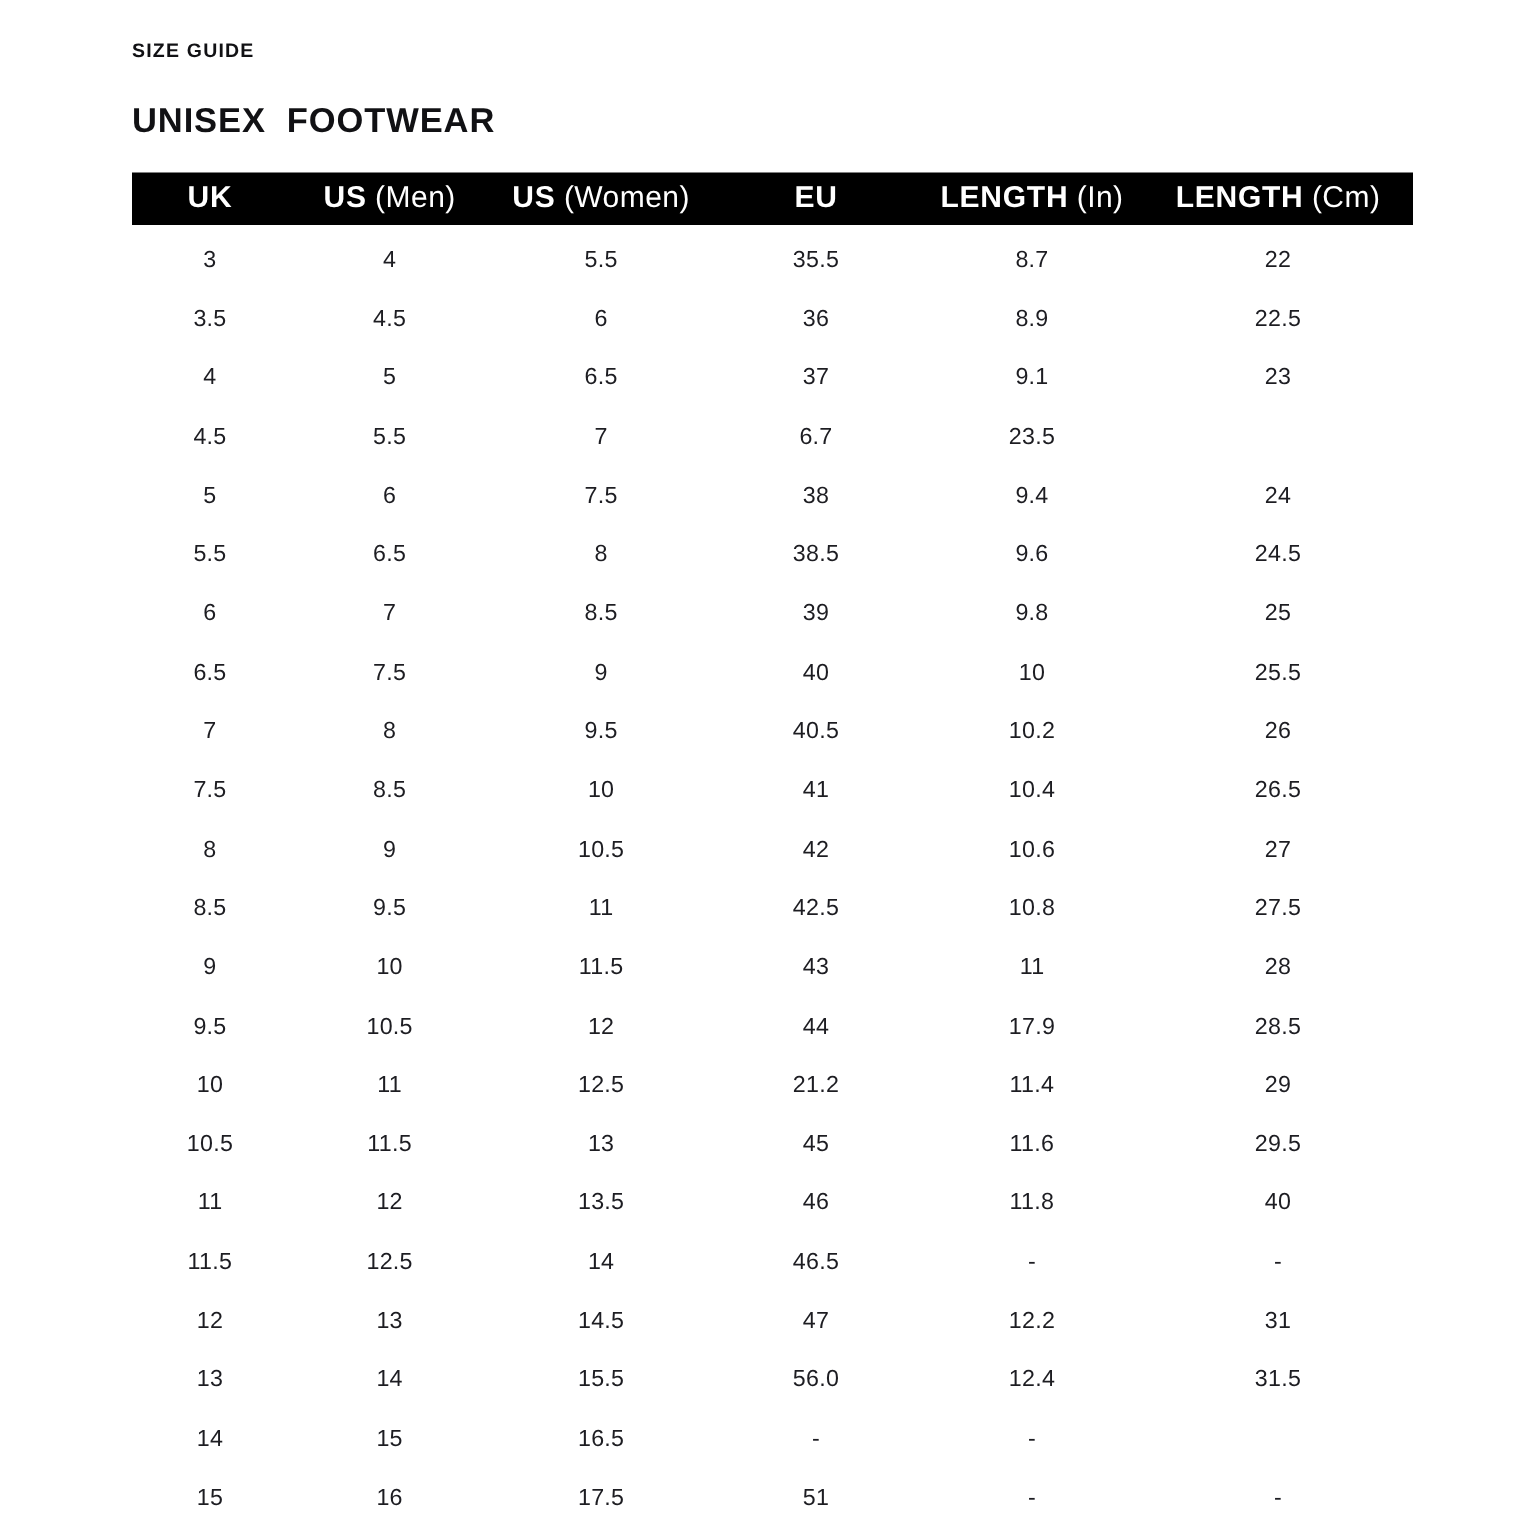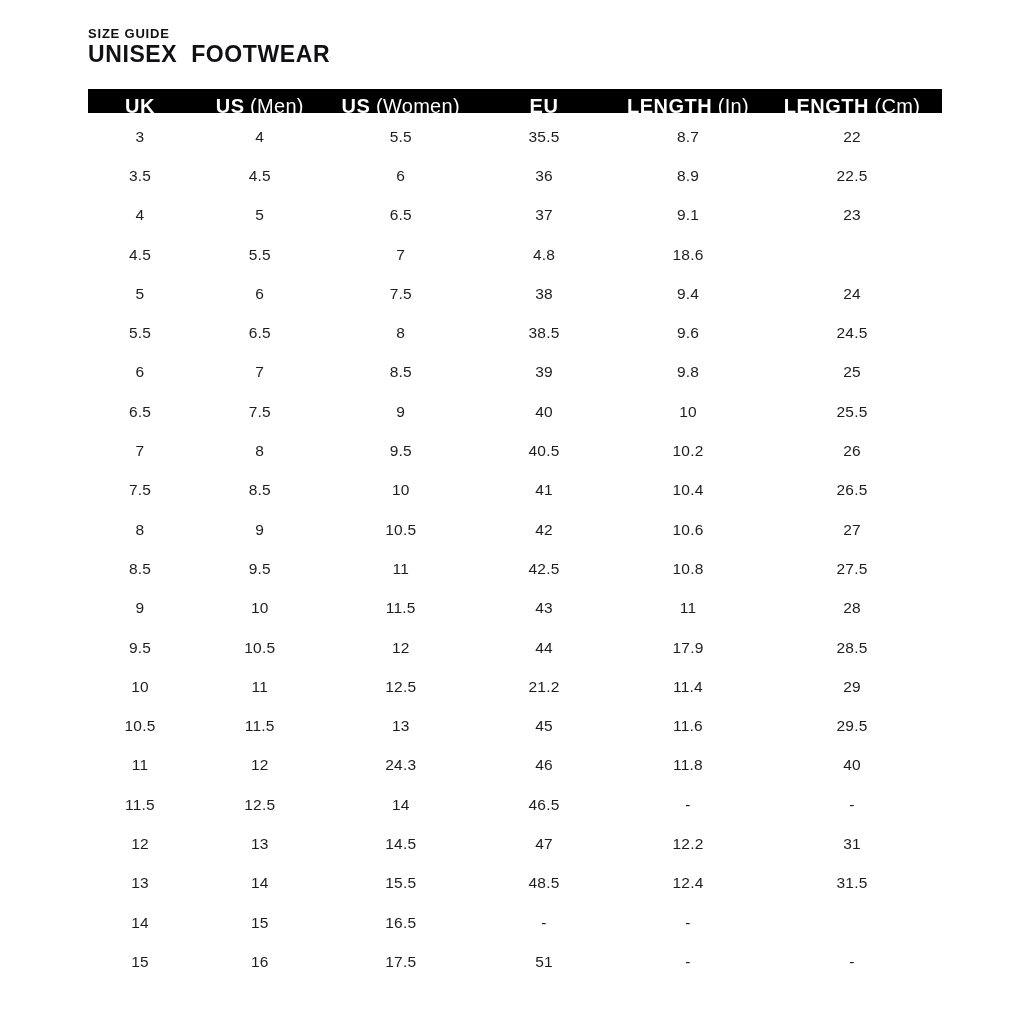--- a/index.html
+++ b/index.html
@@ -18,39 +18,39 @@
     padding: 26px 0 16px 88px;
   }
   .eyebrow {
     font-size: 13px;
     font-weight: 700;
     letter-spacing: 0.8px;
     color: #111114;
     line-height: 15px;
   }
   .title {
-    margin-top: 0;
+    margin-top: 26px;
     font-size: 23px;
     font-weight: 700;
     letter-spacing: 0.6px;
     color: #111114;
     line-height: 26px;
     white-space: pre; 
   }
   .size-table {
     margin-top: 22px;
     width: 854px;
   }
   .grid-row {
     display: grid;
     grid-template-columns: 104px 135.5px 146.5px 140px 148px 180px;
   }
   .thead {
     background: #000000;
-    height: 24px;
+    height: 35px;
     align-items: center;
   }
   .th {
     display: flex;
     justify-content: center;
     align-items: baseline;
     gap: 0.28em;
     color: #ffffff;
     font-size: 20px;
     line-height: 35px;
@@ -135,22 +135,22 @@
           <div class="td">5</div>
           <div class="td">6.5</div>
           <div class="td">37</div>
           <div class="td">9.1</div>
           <div class="td">23</div>
         </div>
         <div class="trow grid-row">
           <div class="td">4.5</div>
           <div class="td">5.5</div>
           <div class="td">7</div>
-          <div class="td">4.8</div>
-          <div class="td">18.6</div>
+          <div class="td">6.7</div>
+          <div class="td">23.5</div>
         </div>
         <div class="trow grid-row">
           <div class="td">5</div>
           <div class="td">6</div>
           <div class="td">7.5</div>
           <div class="td">38</div>
           <div class="td">9.4</div>
           <div class="td">24</div>
         </div>
         <div class="trow grid-row">
@@ -237,21 +237,21 @@
           <div class="td">10.5</div>
           <div class="td">11.5</div>
           <div class="td">13</div>
           <div class="td">45</div>
           <div class="td">11.6</div>
           <div class="td">29.5</div>
         </div>
         <div class="trow grid-row">
           <div class="td">11</div>
           <div class="td">12</div>
-          <div class="td">24.3</div>
+          <div class="td">13.5</div>
           <div class="td">46</div>
           <div class="td">11.8</div>
           <div class="td">40</div>
         </div>
         <div class="trow grid-row">
           <div class="td">11.5</div>
           <div class="td">12.5</div>
           <div class="td">14</div>
           <div class="td">46.5</div>
           <div class="td">-</div>
@@ -262,21 +262,21 @@
           <div class="td">13</div>
           <div class="td">14.5</div>
           <div class="td">47</div>
           <div class="td">12.2</div>
           <div class="td">31</div>
         </div>
         <div class="trow grid-row">
           <div class="td">13</div>
           <div class="td">14</div>
           <div class="td">15.5</div>
-          <div class="td">48.5</div>
+          <div class="td">56.0</div>
           <div class="td">12.4</div>
           <div class="td">31.5</div>
         </div>
         <div class="trow grid-row">
           <div class="td">14</div>
           <div class="td">15</div>
           <div class="td">16.5</div>
           <div class="td">-</div>
           <div class="td">-</div>
         </div>

